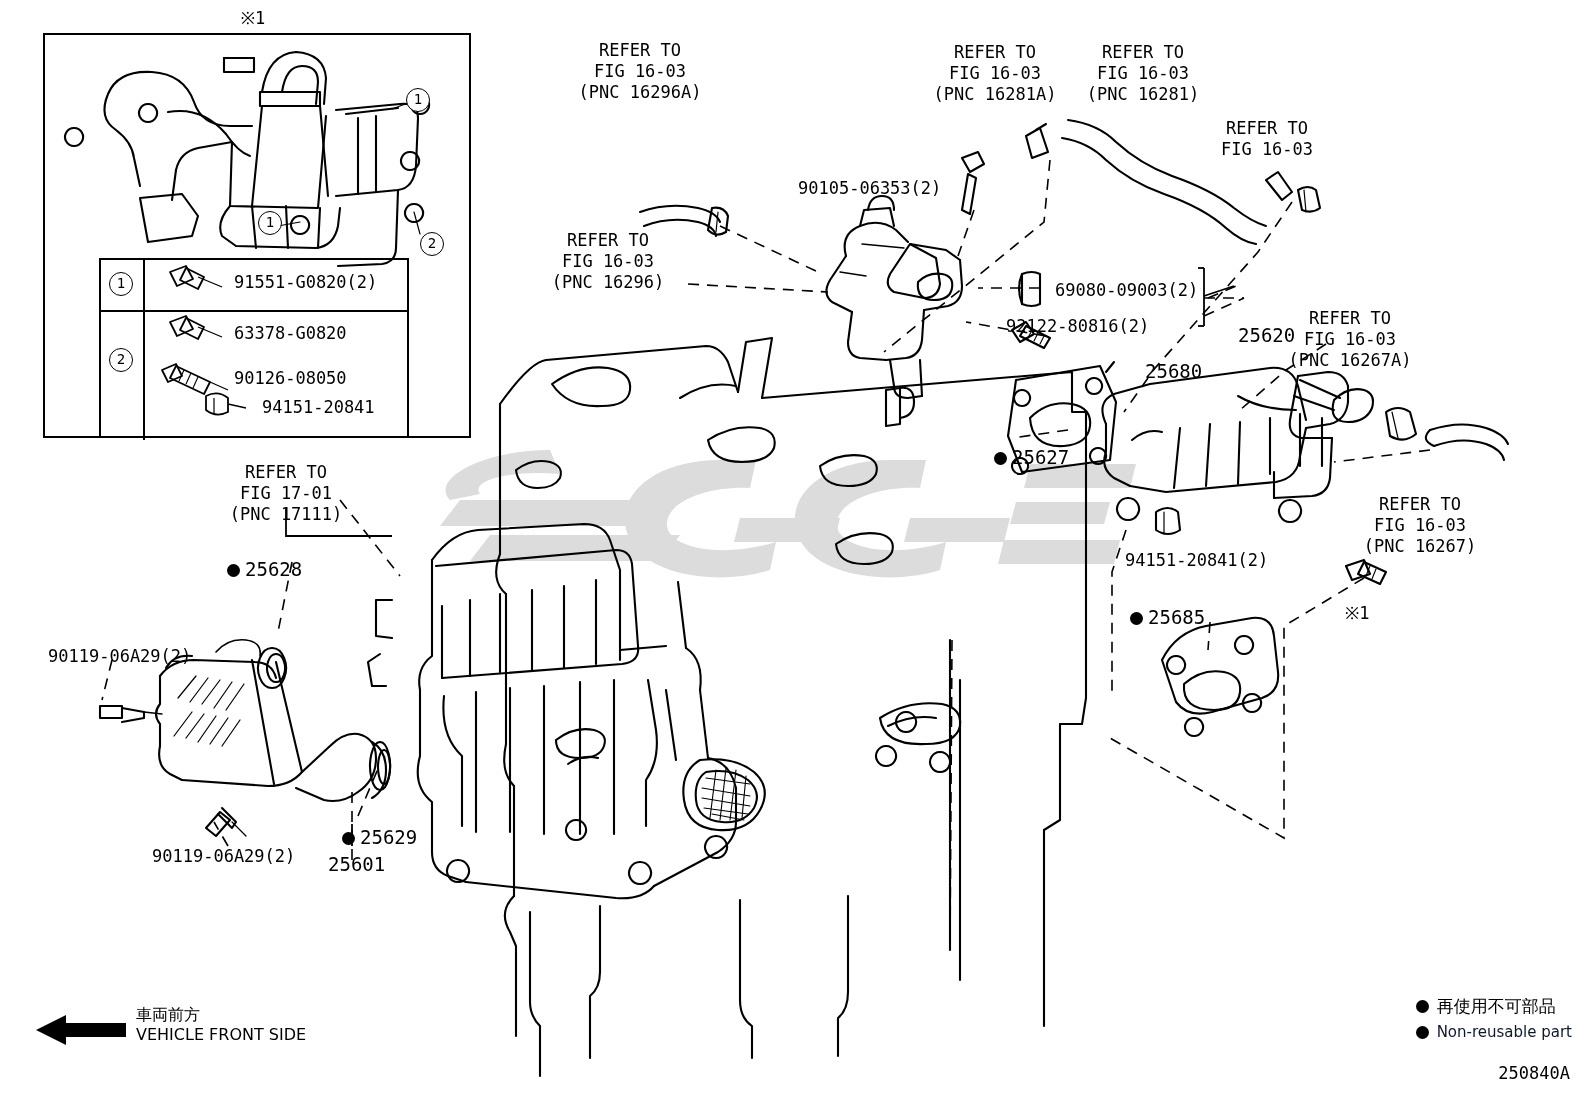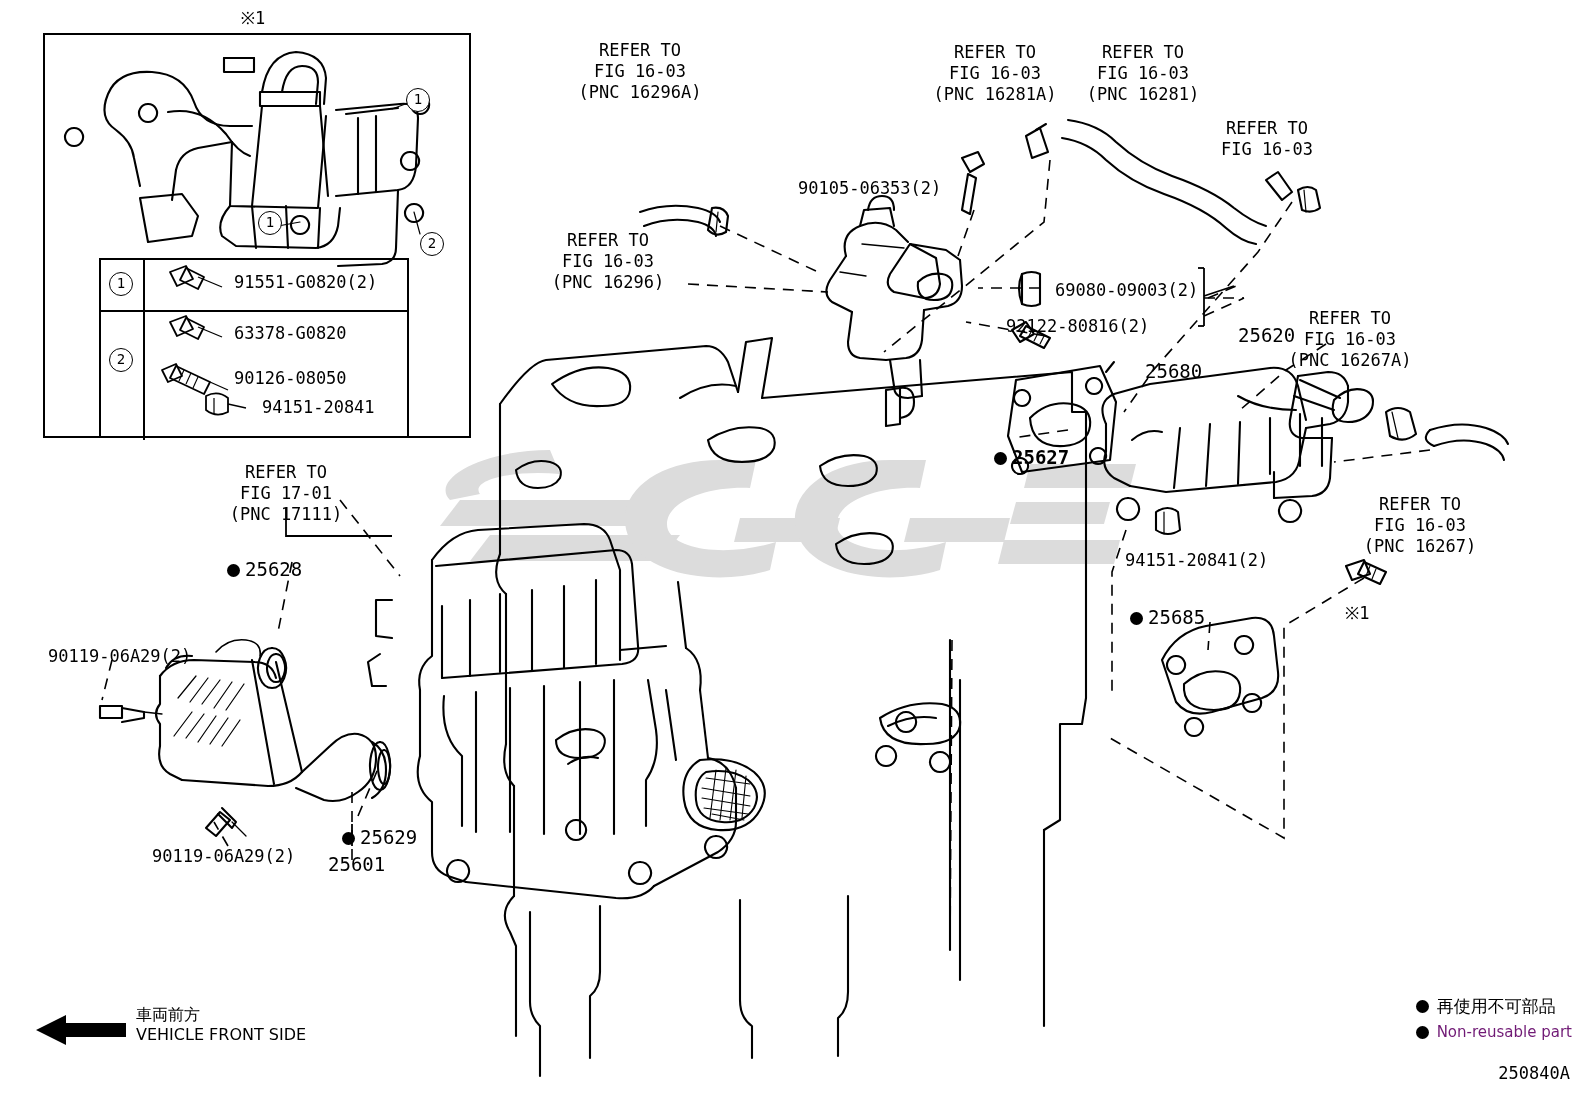--- a/index.html
+++ b/index.html
@@ -113,21 +113,21 @@
   }
   .legend-jp {
     font-family: "DejaVu Sans", sans-serif;
     font-size: 17px;
     color: #000;
     white-space: pre;
   }
   .legend-en {
     font-family: "DejaVu Sans", sans-serif;
     font-size: 15px;
-    color: #701a75;
+    color: #0f172a;
     white-space: pre;
   }
   .front {
     position: absolute;
     left: 36px;
     bottom: 48px;
   }
   .front-txt {
     position: absolute;
     left: 100px;
@@ -532,21 +532,21 @@
 (PNC 16267)</div>
   <div class="lbl ctr" style="left:186px; top:462px; width:200px;">REFER TO
 FIG 17-01
 (PNC 17111)</div>
 
   <div class="lbl" style="left:798px; top:178px;">90105-06353(2)</div>
   <div class="lbl" style="left:1055px; top:280px;">69080-09003(2)</div>
   <div class="lbl" style="left:1006px; top:316px;">92122-80816(2)</div>
   <div class="lbl big" style="left:1238px; top:288px;margin-top:36px;">25620</div>
   <div class="lbl big" style="left:1145px; top:360px;">25680</div>
-  <div class="lbl big" style="left:1012px; top:446px;font-weight:bold;">25627</div>
+  <div class="lbl big" style="left:1012px; top:446px;">25627</div>
   <div class="dot" style="left:994px; top:452px;"></div>
   <div class="lbl" style="left:1125px; top:550px;">94151-20841(2)</div>
   <div class="lbl big" style="left:1148px; top:606px;">25685</div>
   <div class="dot" style="left:1130px; top:612px;"></div>
   <div class="lbl" style="left:1345px; top:603px;">※1</div>
 
   <div class="lbl big" style="left:245px; top:558px;text-align:right;">25628</div>
   <div class="dot" style="left:227px; top:564px;"></div>
   <div class="lbl" style="left:48px; top:646px;">90119-06A29(2)</div>
   <div class="lbl" style="left:152px; top:846px;">90119-06A29(2)</div>

